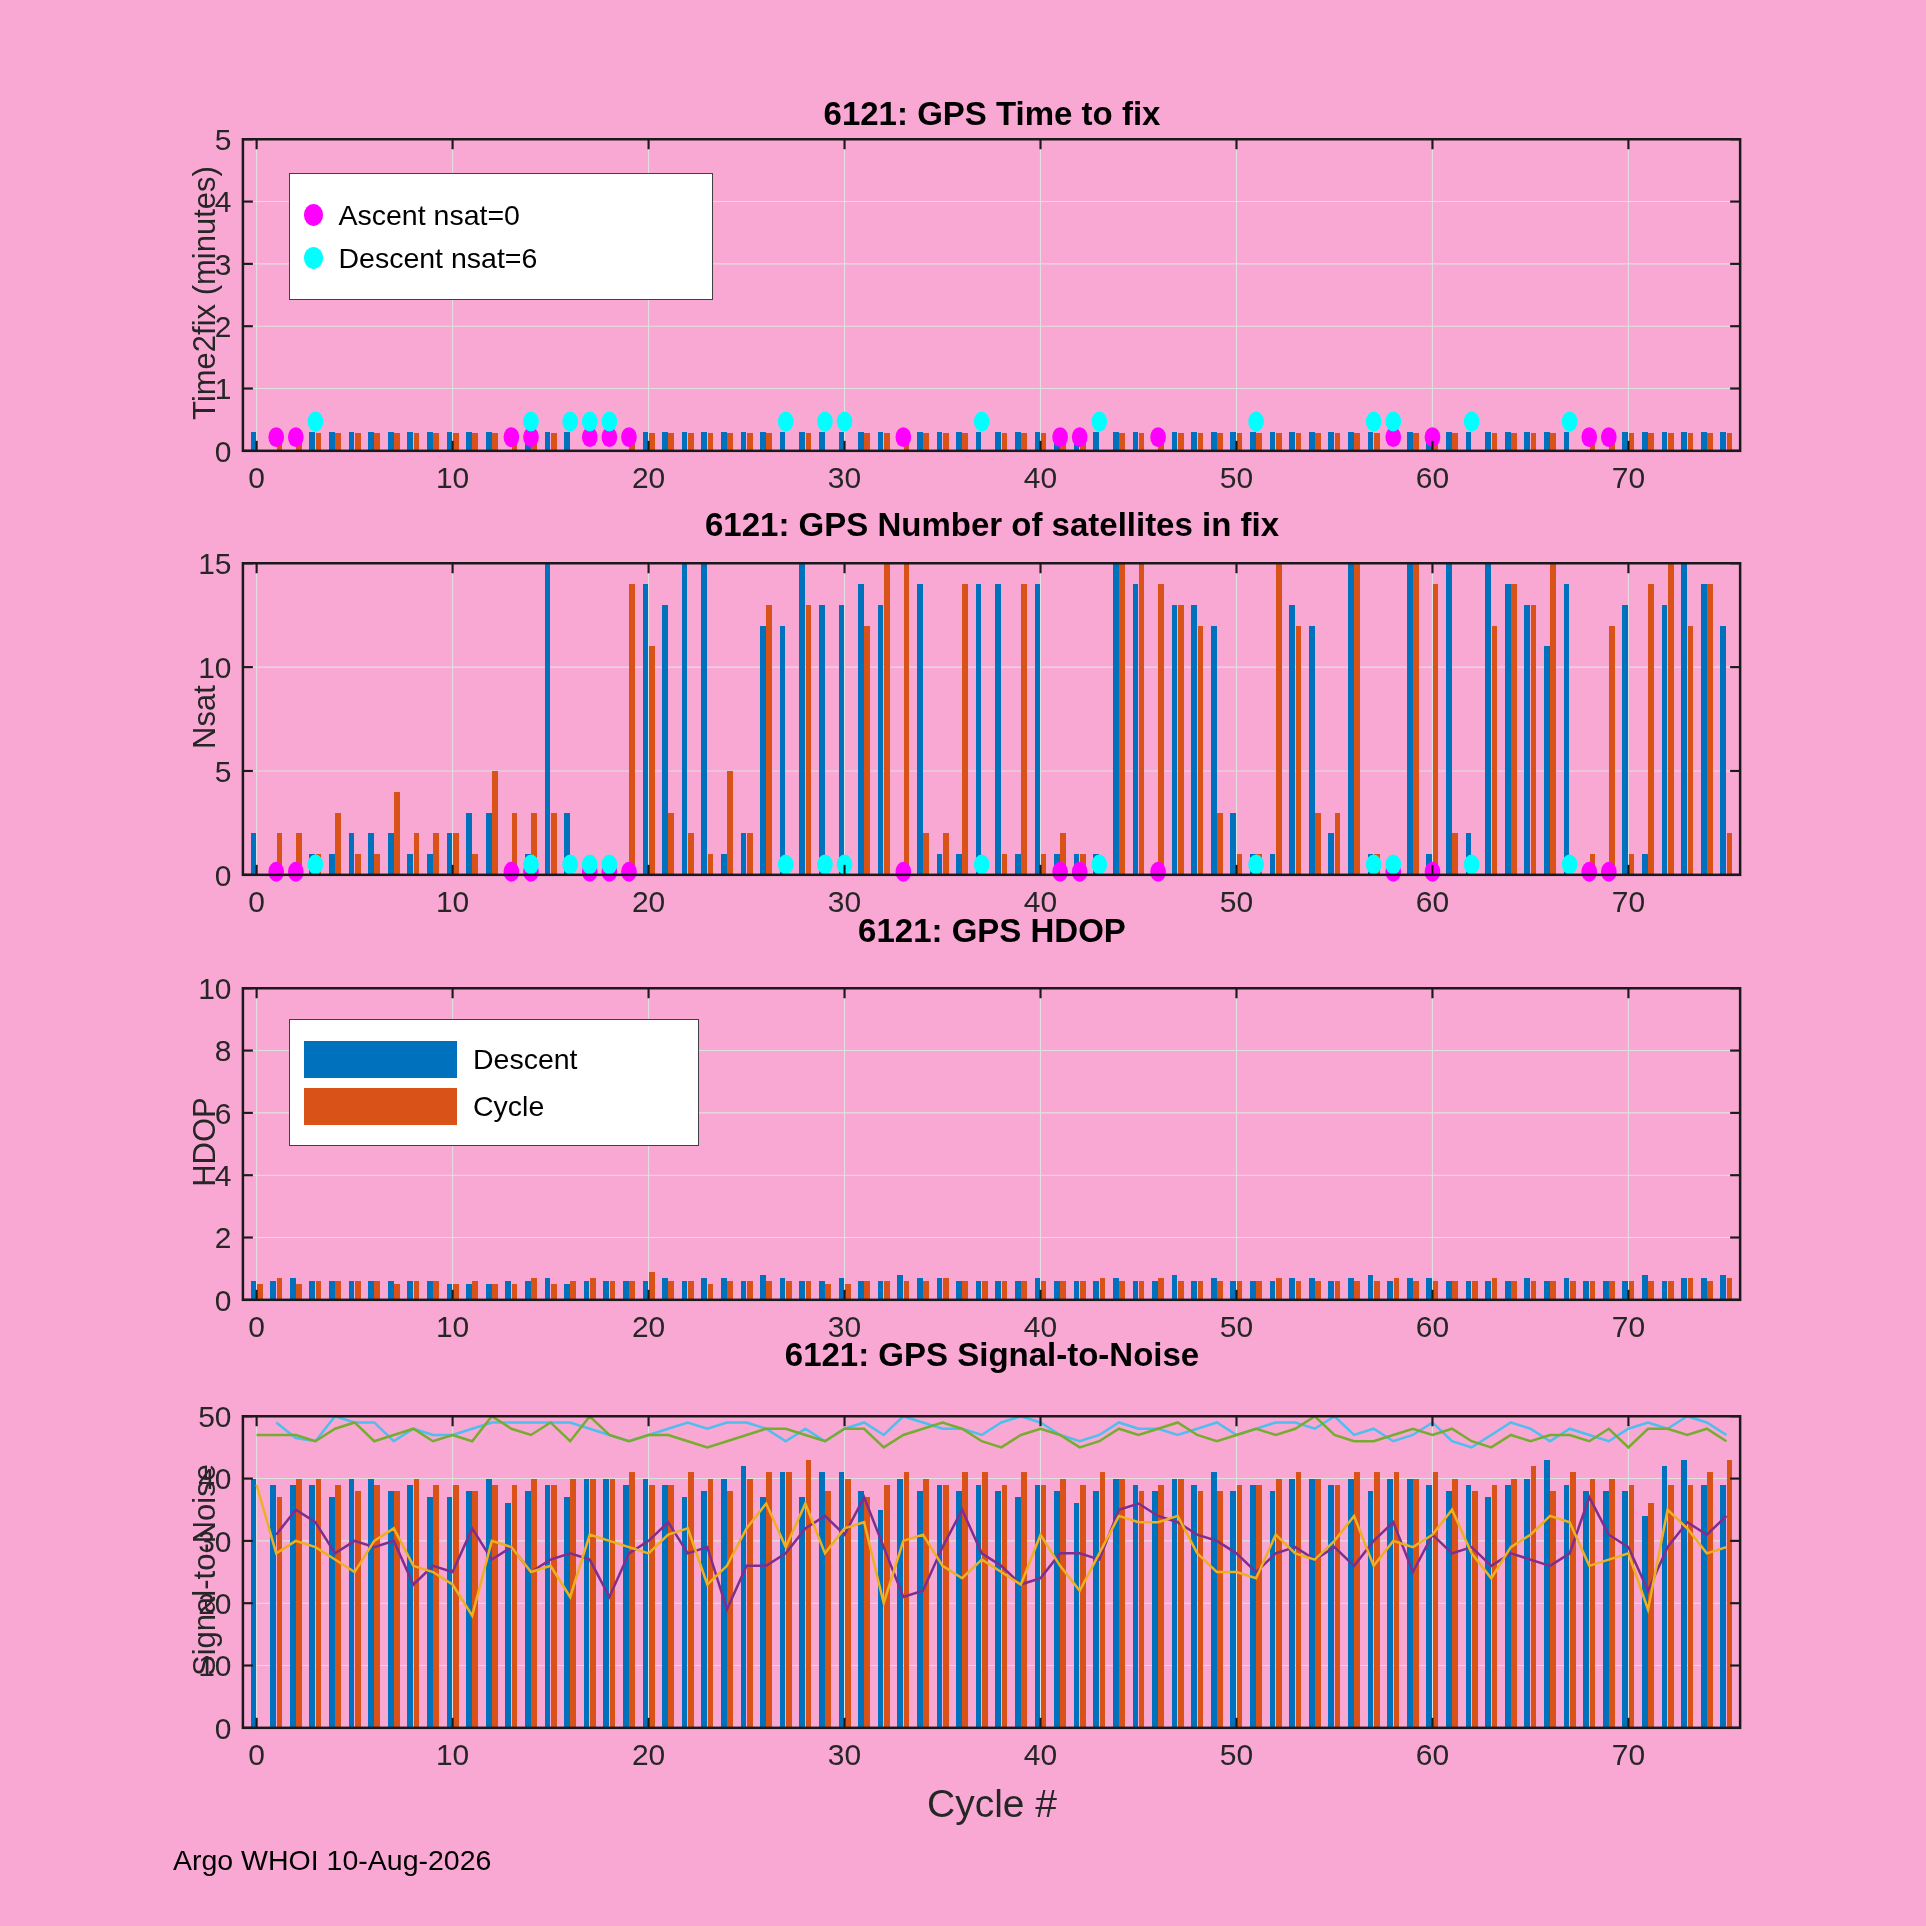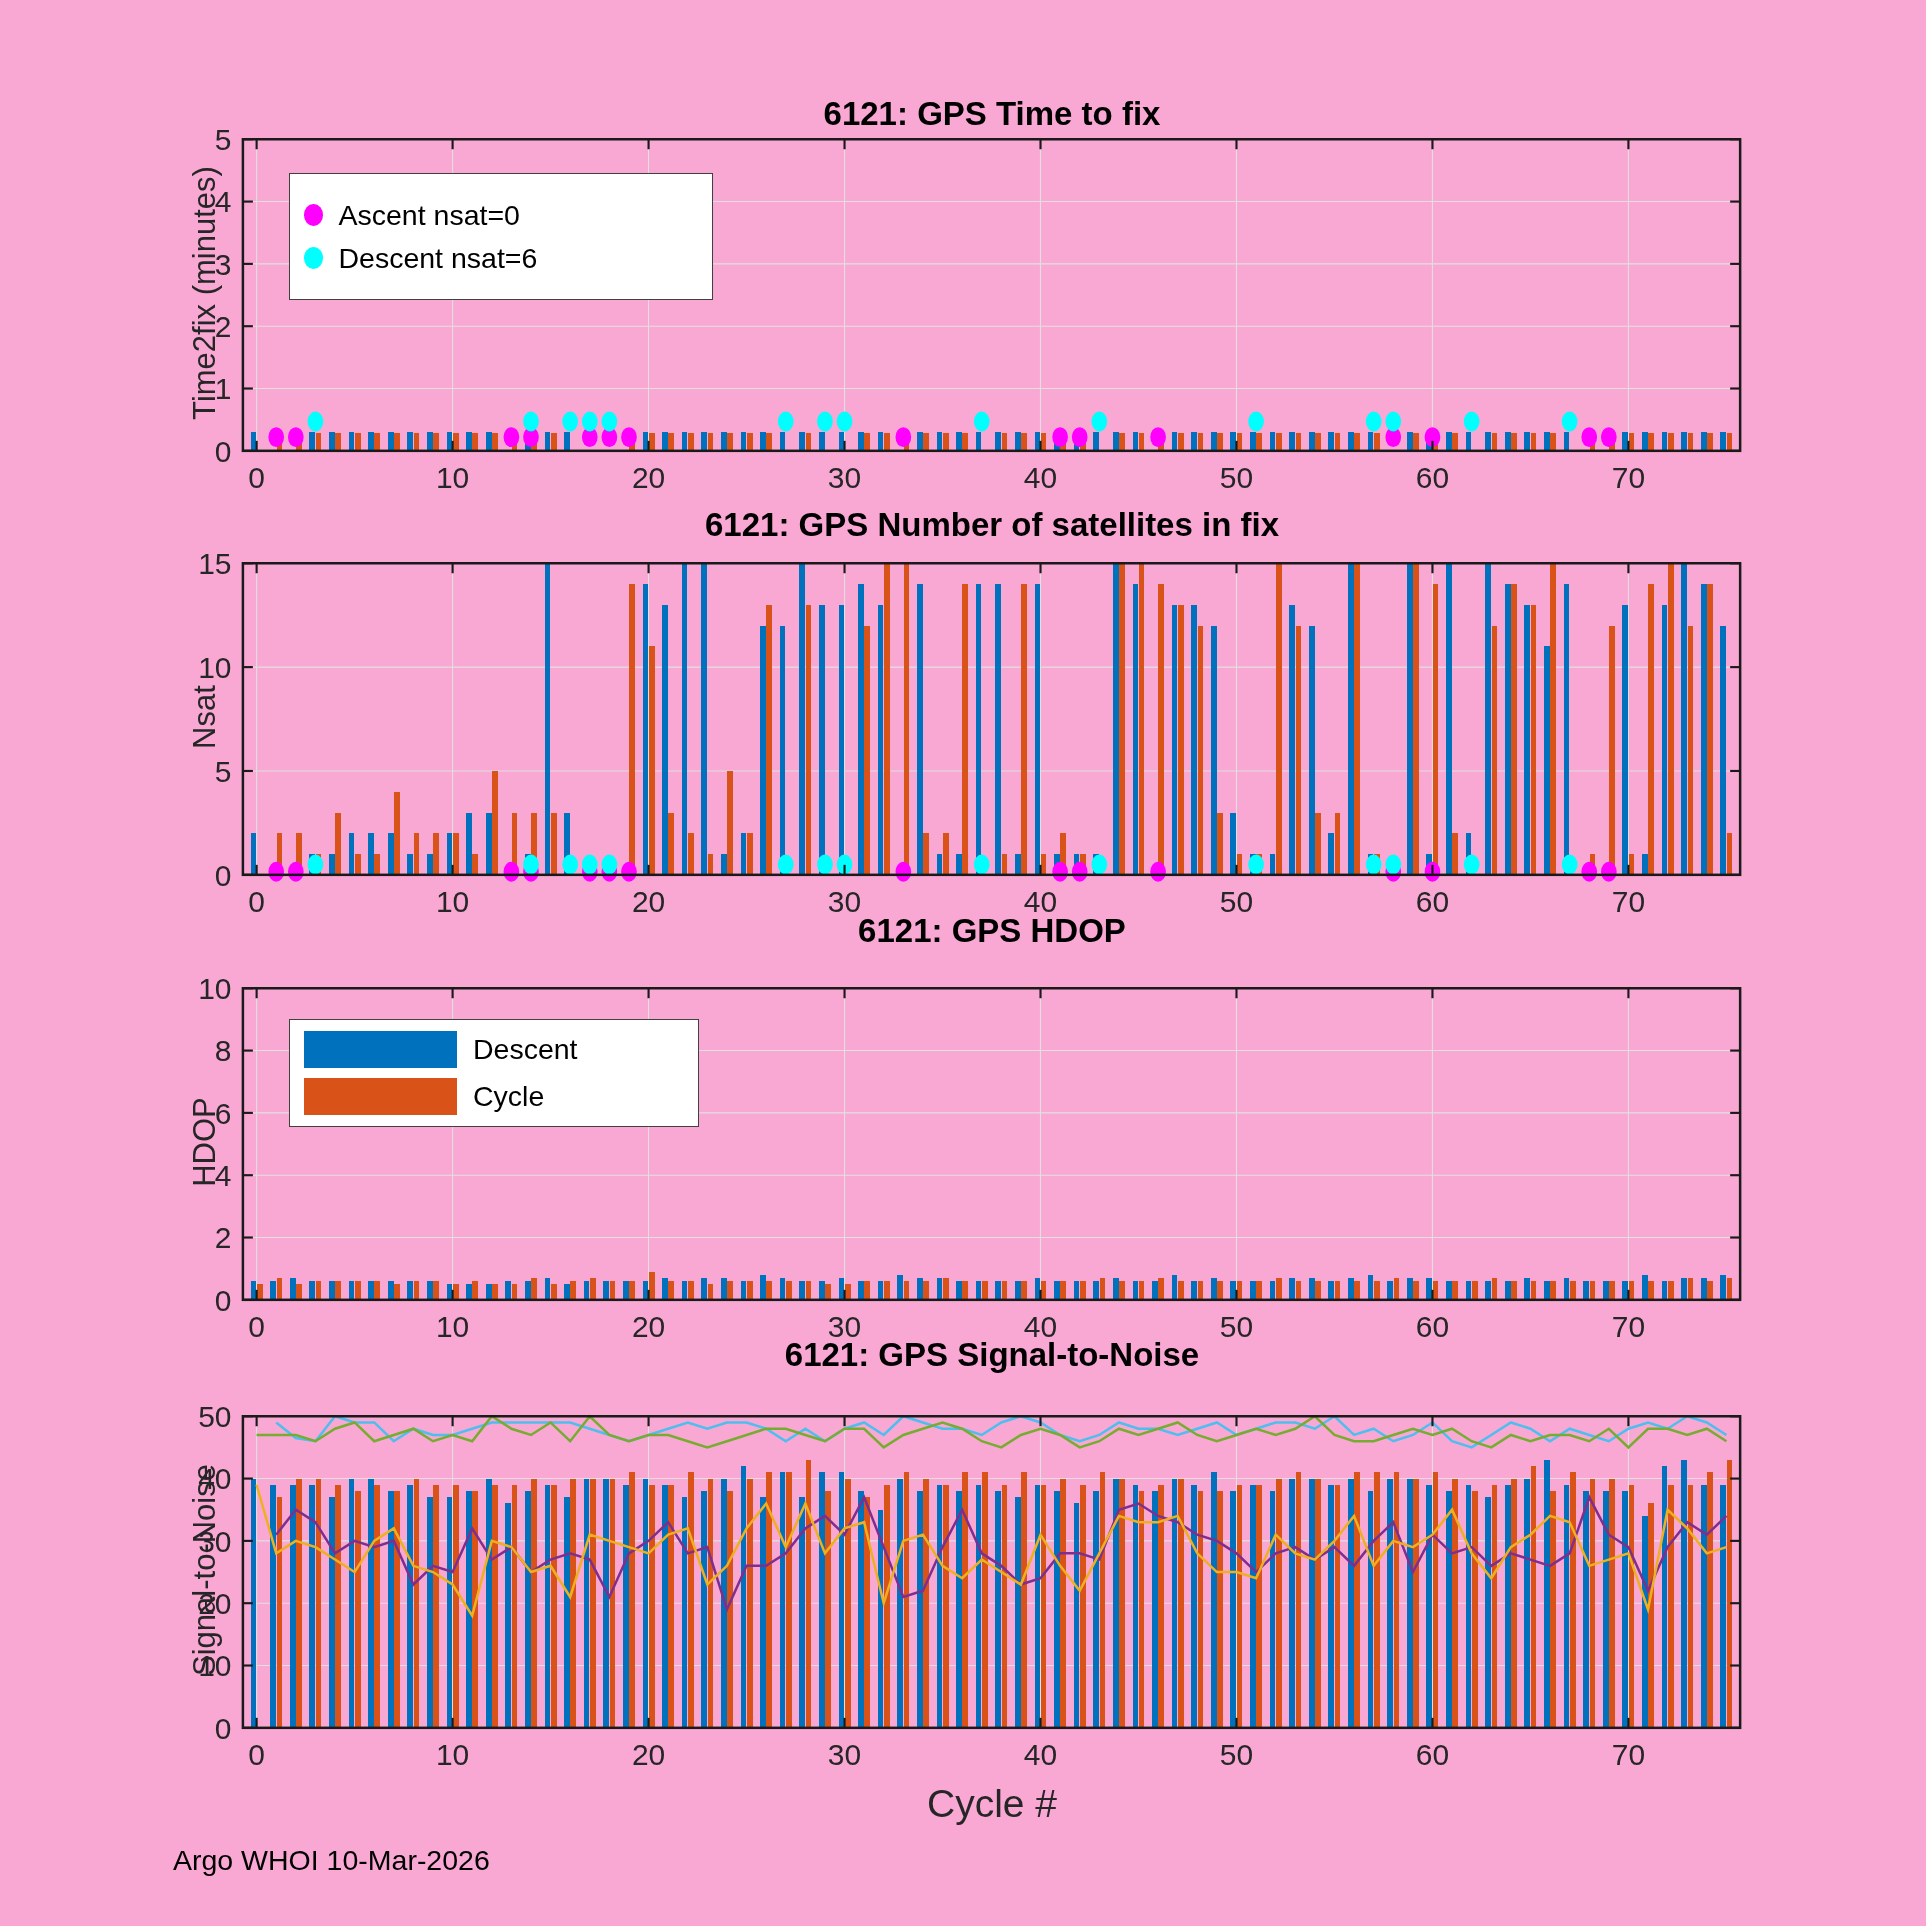--- a/index.html
+++ b/index.html
@@ -710,21 +710,21 @@
       </g>
       <g>
         <text x="324" y="472" text-anchor="end" font-size="42">0</text>
         <text x="324" y="384.6" text-anchor="end" font-size="42">2</text>
         <text x="324" y="297.2" text-anchor="end" font-size="42">4</text>
         <text x="324" y="209.8" text-anchor="end" font-size="42">6</text>
         <text x="324" y="122.39999999999998" text-anchor="end" font-size="42">8</text>
         <text x="324" y="35" text-anchor="end" font-size="42">10</text>
       </g>
     </svg>
-  <div class="legend-box" style="left:289px;top:1019px;width:410px;height:108px;text-align:right;">
+  <div class="legend-box" style="left:289px;top:1019px;width:410px;height:127px;text-align:right;">
     <div class="legend-row">
       <span class="legend-swatch" style="background:#0072BD;"></span>
       <span class="legend-label">Descent</span>
     </div>
     <div class="legend-row">
       <span class="legend-swatch" style="background:#D95319;"></span>
       <span class="legend-label">Cycle</span>
     </div>
   </div>
 
@@ -949,15 +949,15 @@
         <text x="324" y="472" text-anchor="end" font-size="42">0</text>
         <text x="324" y="384.6" text-anchor="end" font-size="42">10</text>
         <text x="324" y="297.2" text-anchor="end" font-size="42">20</text>
         <text x="324" y="209.8" text-anchor="end" font-size="42">30</text>
         <text x="324" y="122.39999999999998" text-anchor="end" font-size="42">40</text>
         <text x="324" y="35" text-anchor="end" font-size="42">50</text>
       </g>
     </svg>
   <div class="xlabel" style="top:1782px;">Cycle #</div>
 
-  <div class="footer" style="left:173px;top:1844px;">Argo WHOI 10-Mar-2026</div>
+  <div class="footer" style="left:173px;top:1844px;">Argo WHOI 10-Aug-2026</div>
 </div>
 
 
 </body></html>

